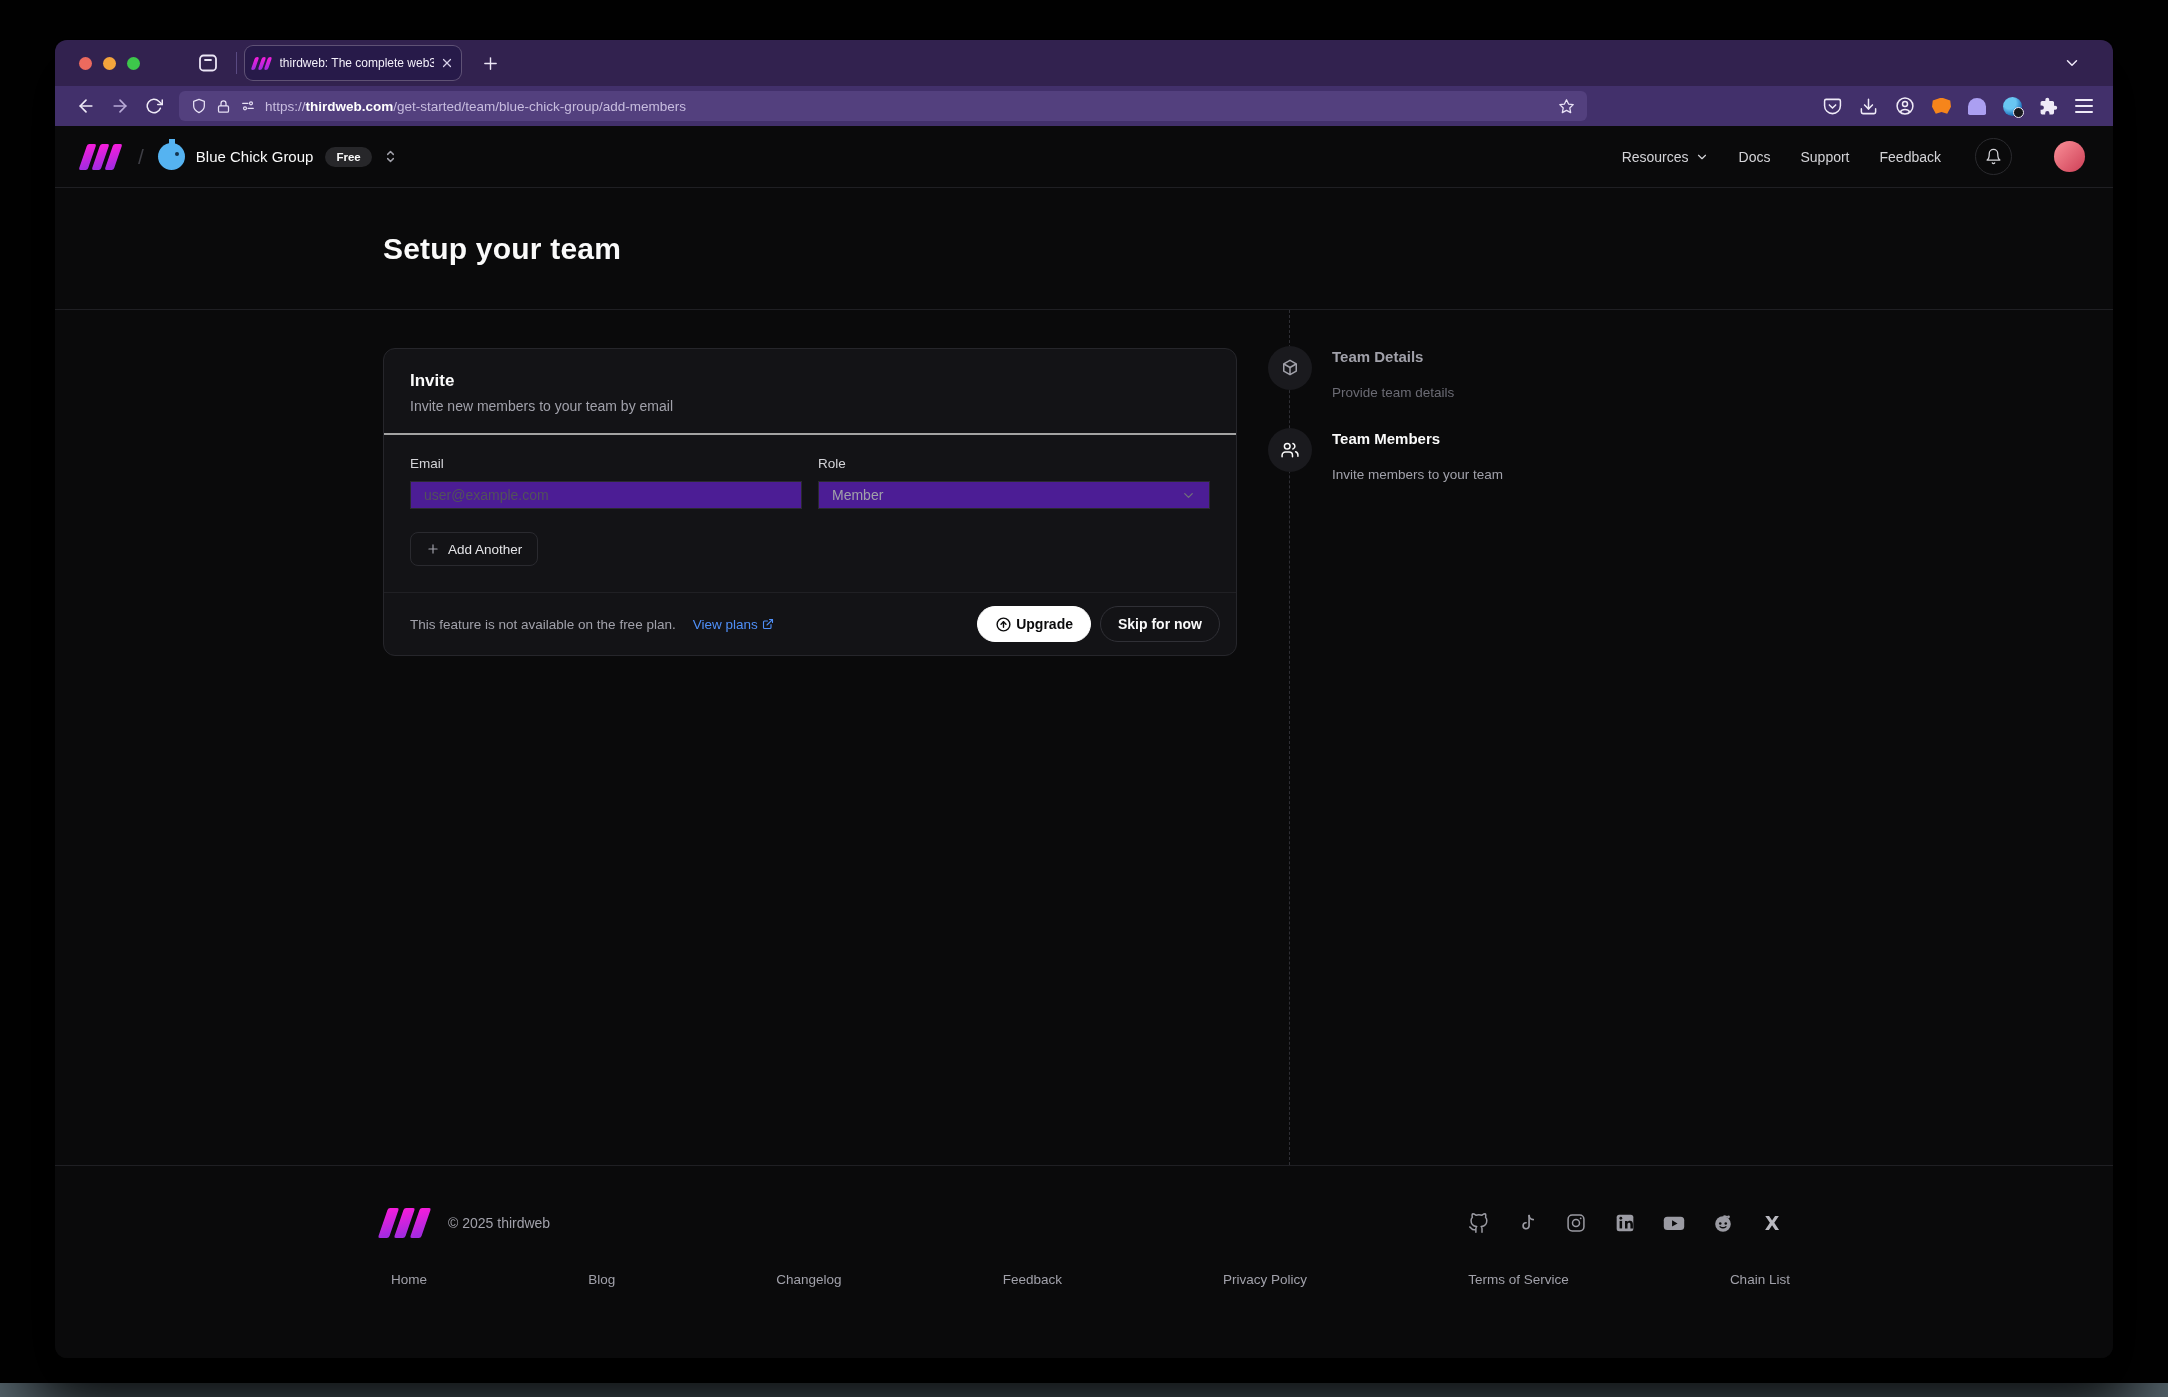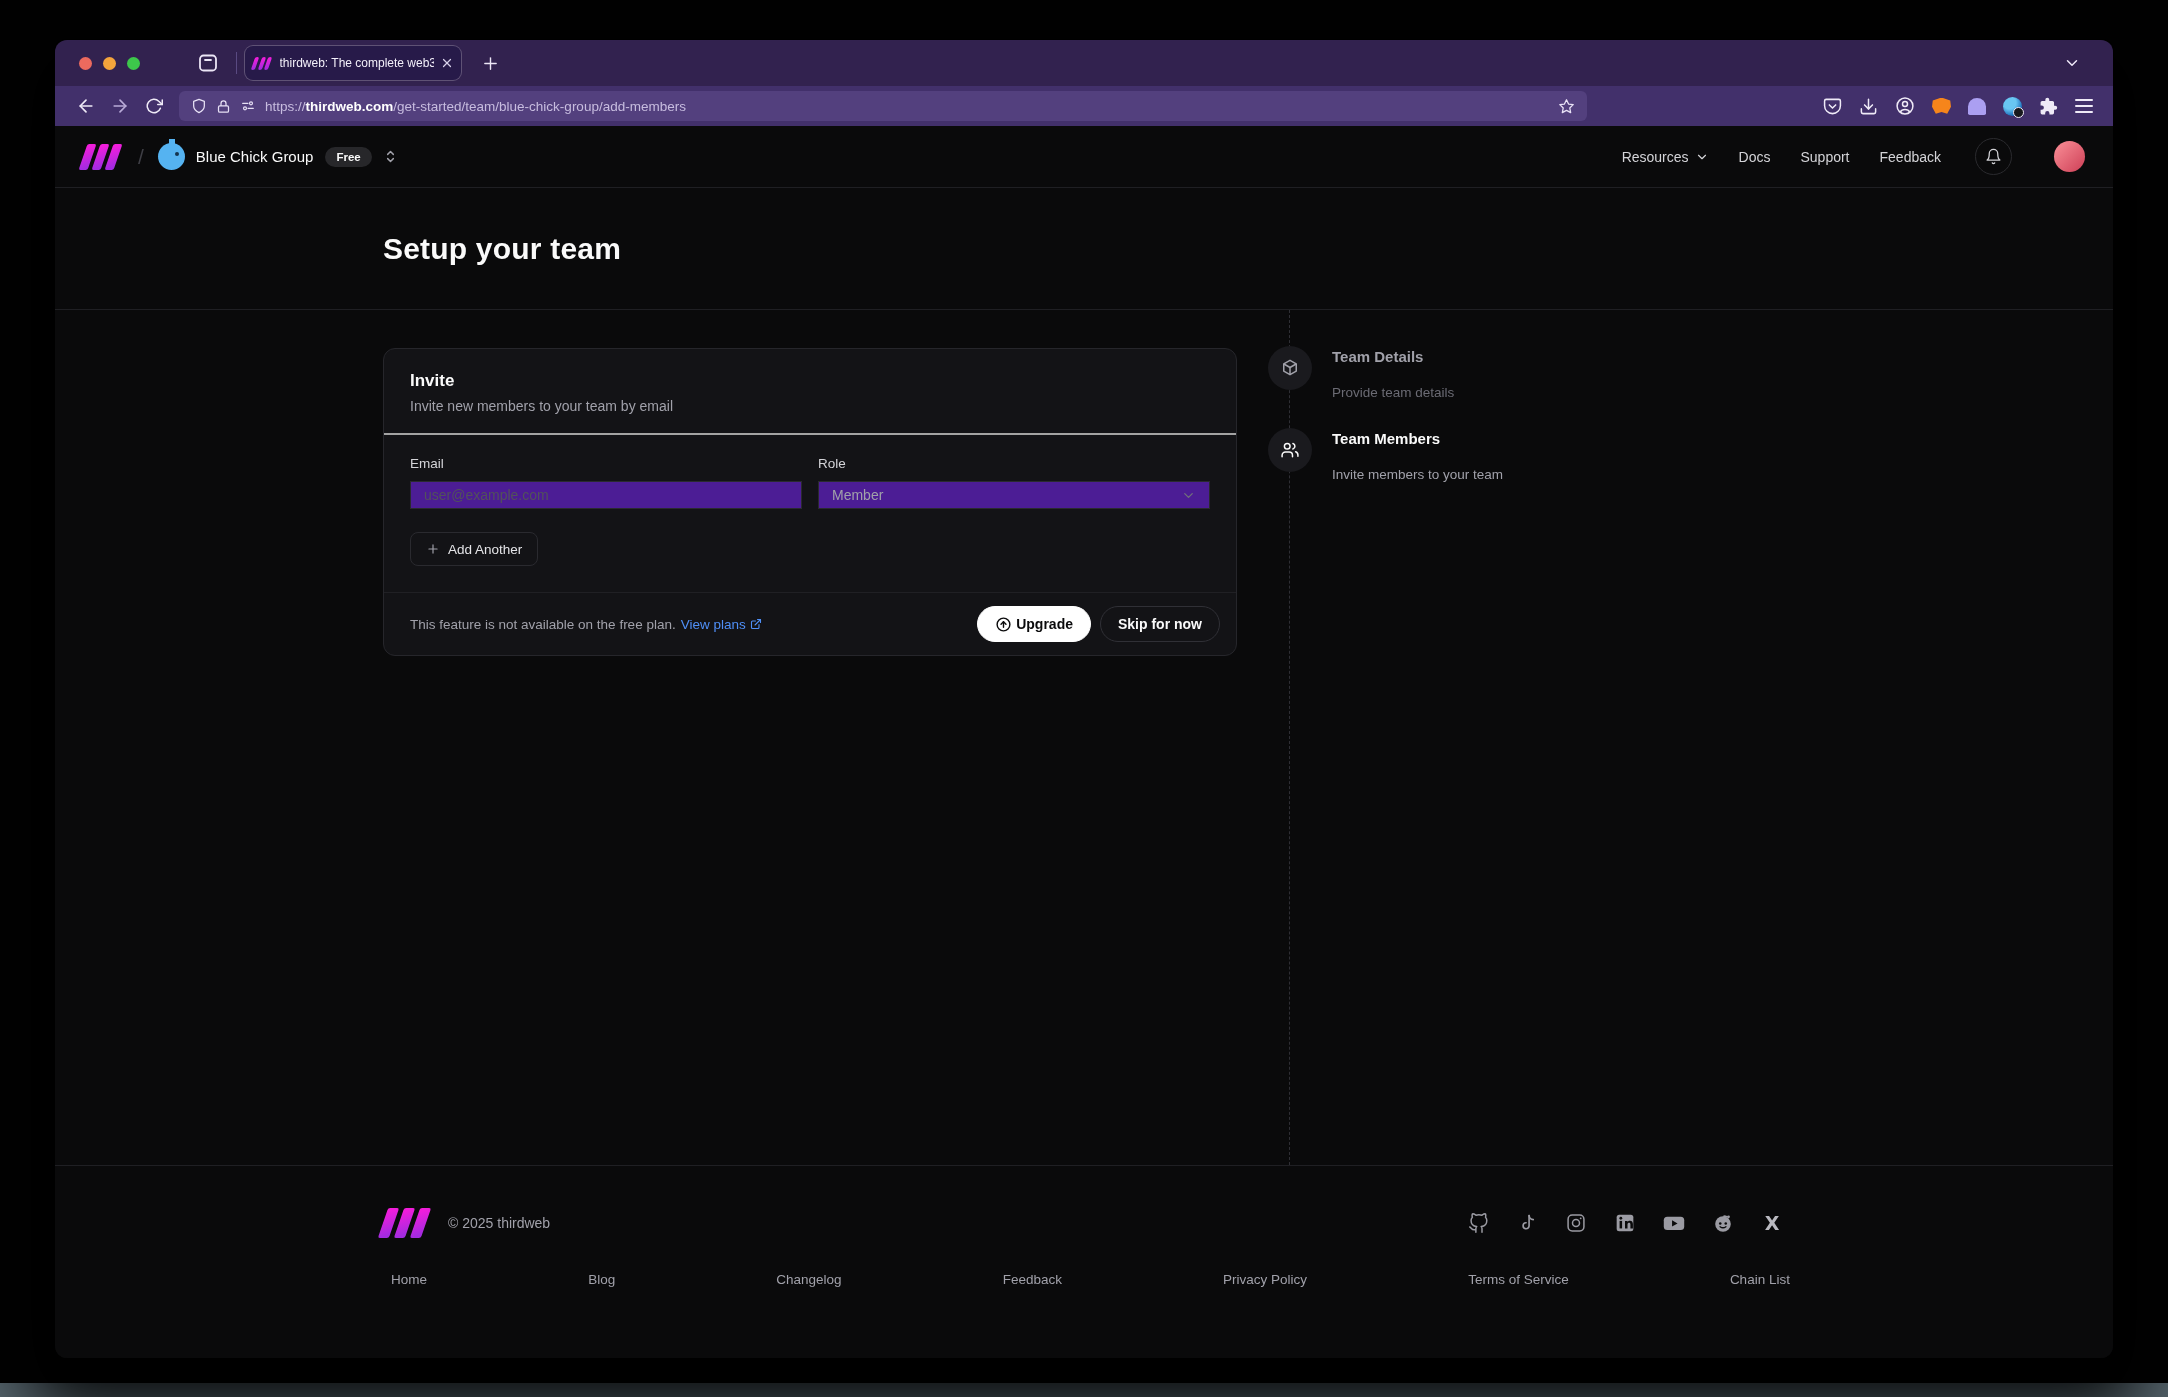--- a/index.html
+++ b/index.html
@@ -97,21 +97,21 @@
     width:100%; height:28px; background:#4c1d95; border:1px solid #2a2a2f; border-radius:0;
     padding:0 13px; font-size:14px; color:#e4e4e7; font-family:"Liberation Sans",sans-serif; outline:none;
   }
   .text-input::placeholder { color:#52525b; }
   .select { display:flex; align-items:center; color:#a1a1aa; }
   .select .chev { margin-left:auto; color:#71717a; display:flex; }
   .add-another { margin-top:23px; display:inline-flex; align-items:center; gap:8px; height:34px; padding:0 15px;
     background:transparent; border:1px solid #2a2a2f; border-radius:8px; color:#e4e4e7; font-size:13.5px; }
   .card-footer { border-top:1px solid #202024; padding:13px 16px; display:flex; align-items:center; border-radius:0 0 12px 12px; }
   .notice { font-size:13.5px; color:#a1a1aa; margin-left:10px; }
-  .view-plans { color:#4f8ff7; margin-left:5px; display:inline-flex; align-items:center; gap:4px; font-size:13.5px; }
+  .view-plans { color:#4f8ff7; margin-left:17px; display:inline-flex; align-items:center; gap:4px; font-size:13.5px; }
   .footer-btns { margin-left:auto; display:flex; gap:9px; }
   .btn { height:36px; border-radius:999px; display:inline-flex; align-items:center; gap:4px; font-size:14px; font-weight:600; padding:0 17px; }
   .btn-upgrade { background:#ffffff; color:#0b0b0c; border:1px solid #ffffff; }
   .btn-skip { background:#131316; color:#fafafa; border:1px solid #303036; }
 
   
   .stepper { position:absolute; left:1213px; top:36px; }
   .step { display:flex; align-items:flex-start; }
   .step + .step { margin-top:28px; }
   .step-circle { width:44px; height:44px; border-radius:50%; background:#1a1a1e; display:flex; align-items:center; justify-content:center; flex:0 0 auto; }

